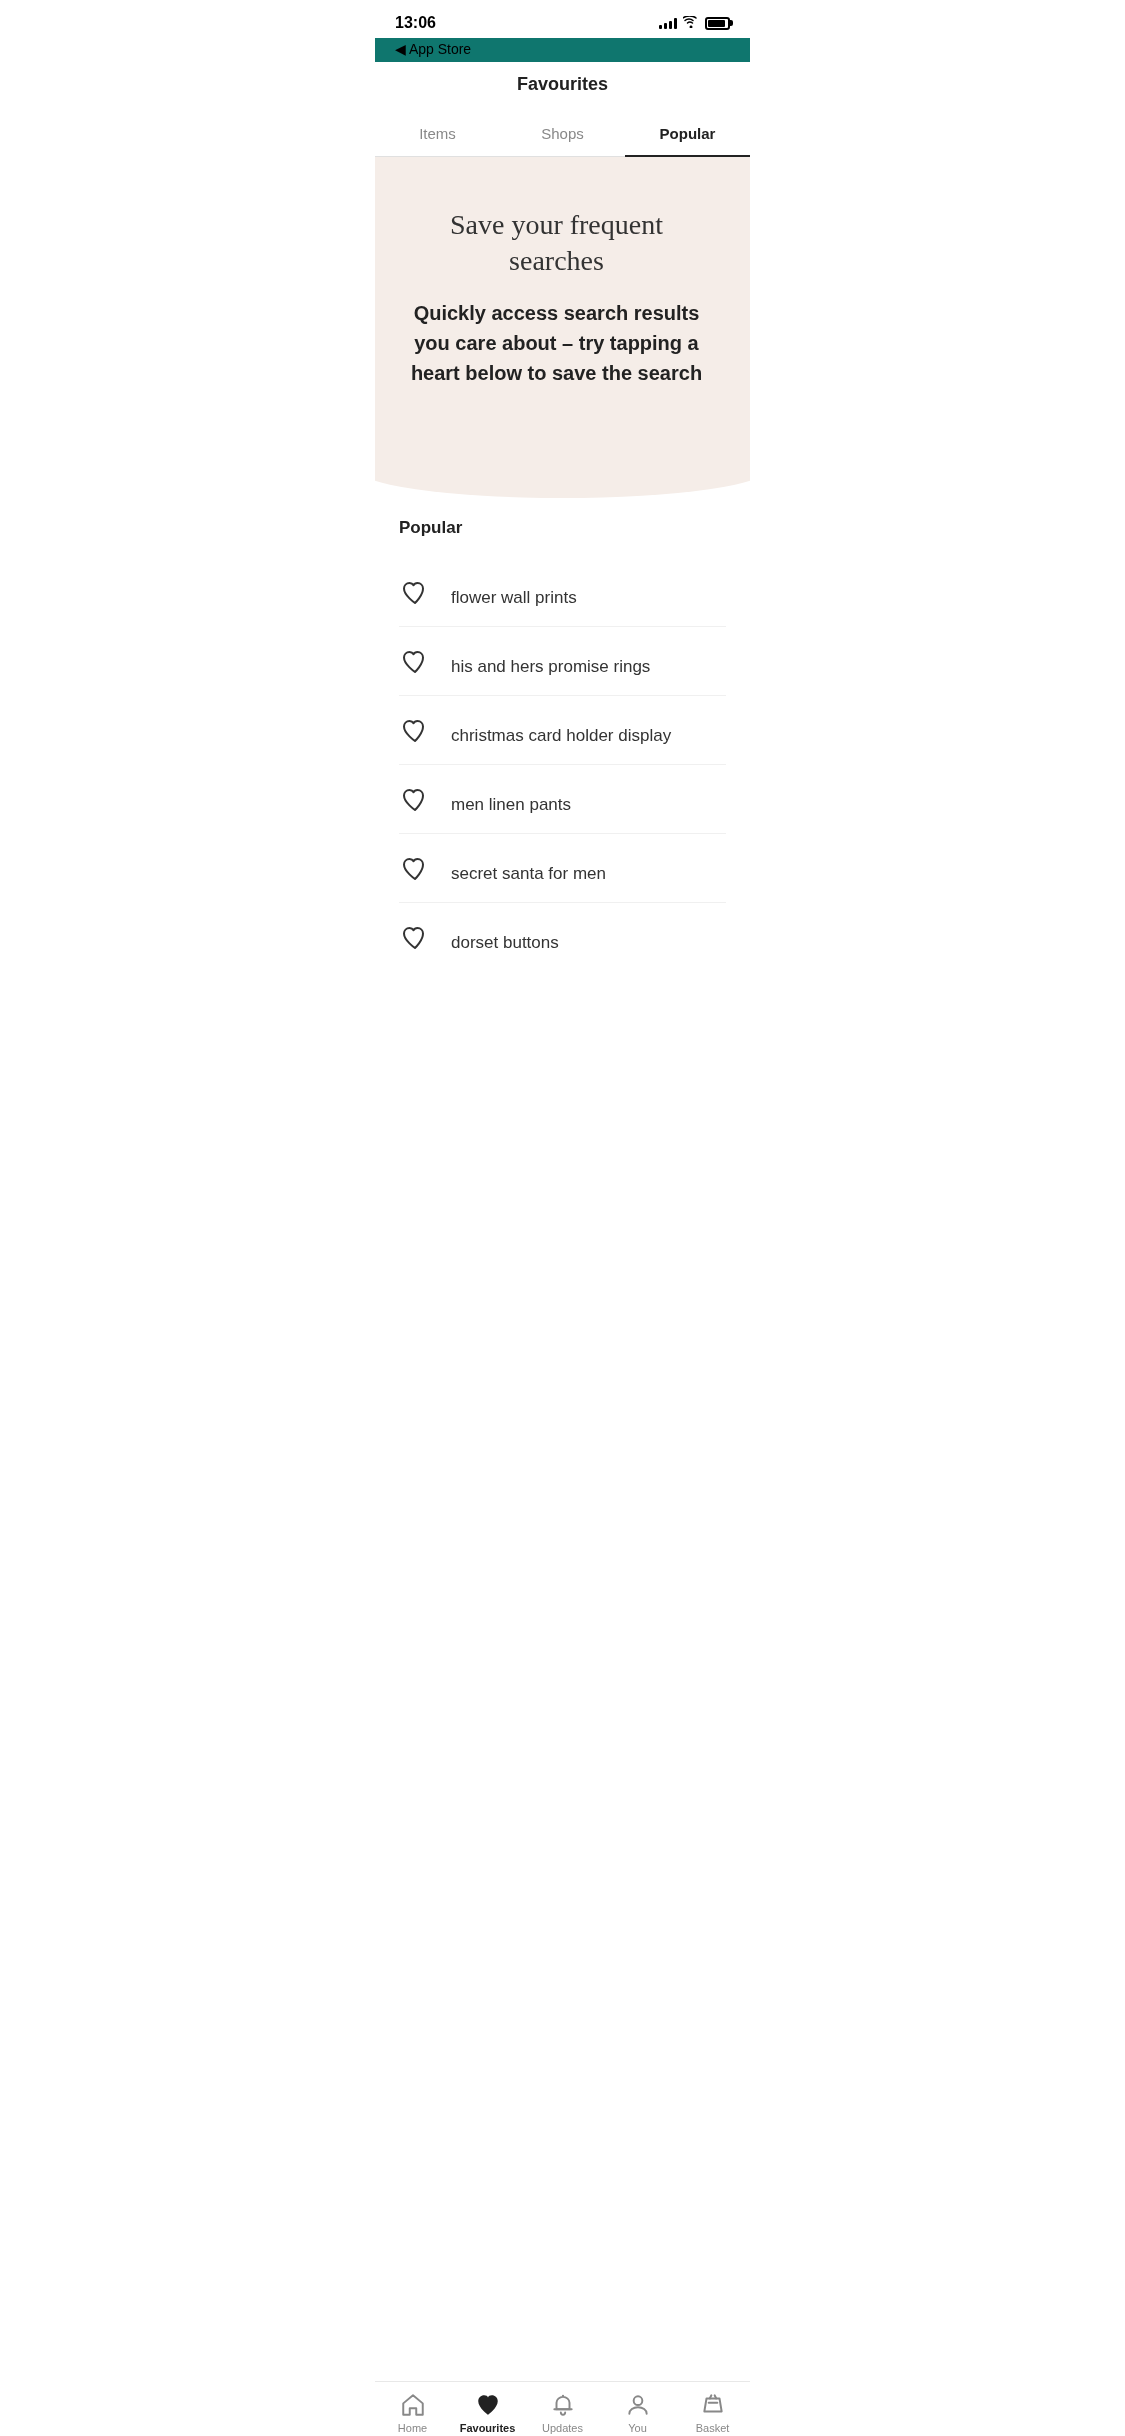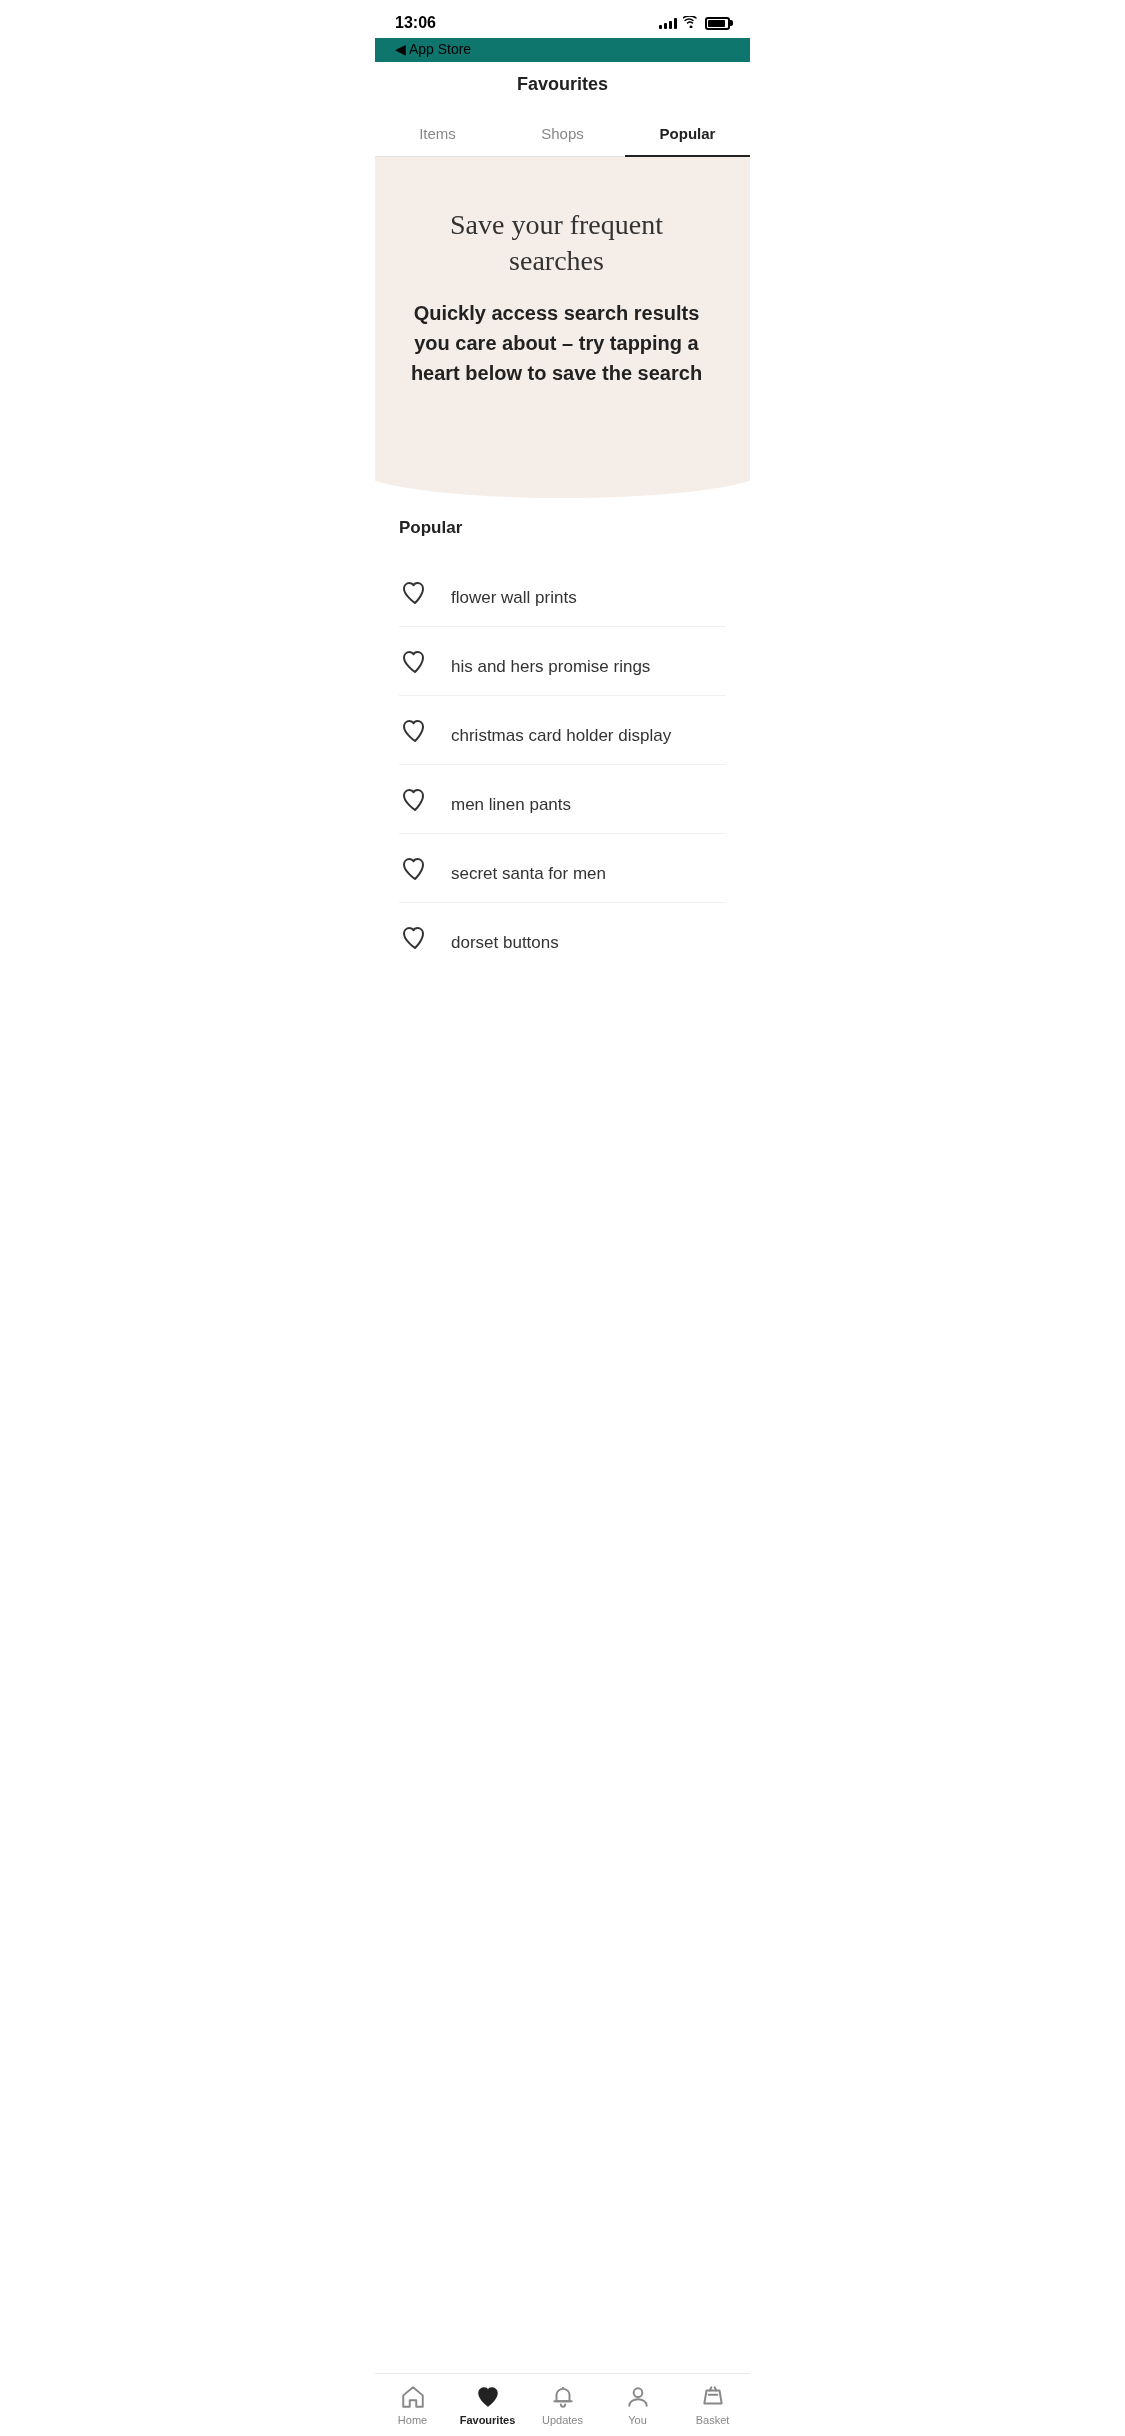--- a/index.html
+++ b/index.html
@@ -208,21 +208,21 @@
 
     .search-text {
       font-size: 17px;
       color: #333;
       font-weight: 400;
     }
 
     
     .bottom-nav {
       position: fixed;
-      bottom: 8px;
+      bottom: 0;
       left: 50%;
       transform: translateX(-50%);
       width: 375px;
       background: #fff;
       border-top: 1px solid #e8e8e8;
       display: flex;
       justify-content: space-around;
       padding: 10px 0 2px 0;
     }
 

